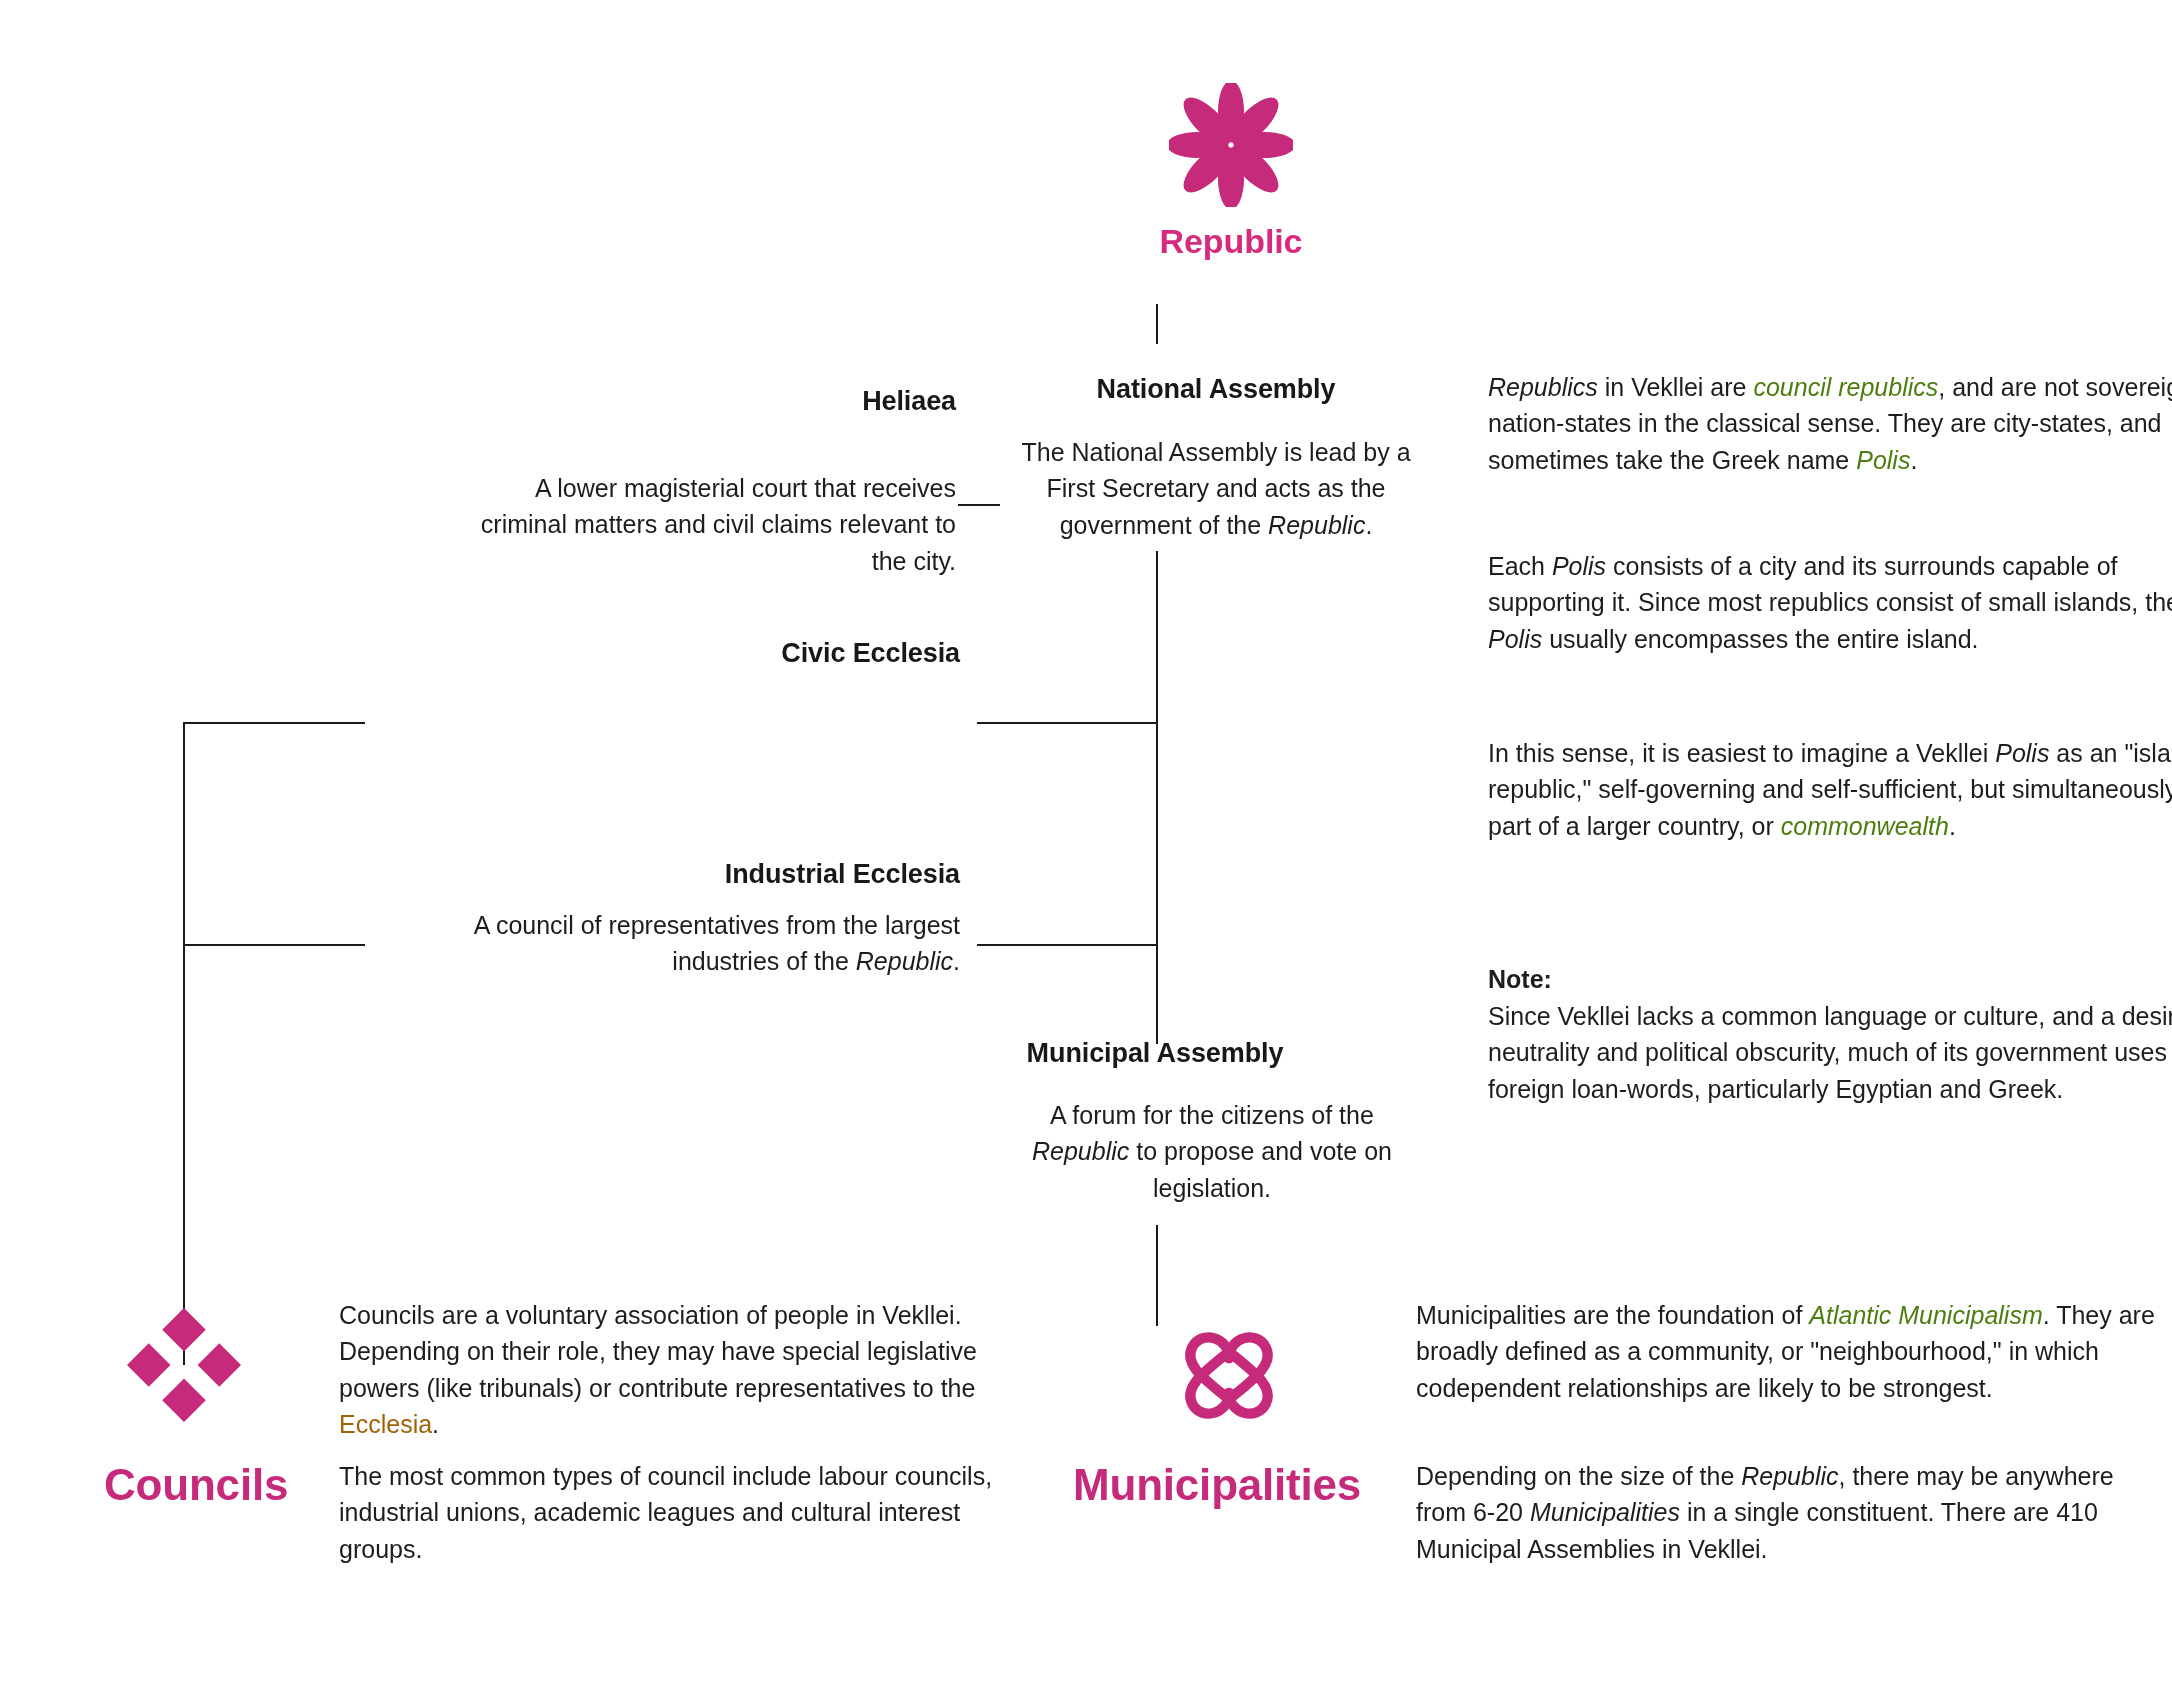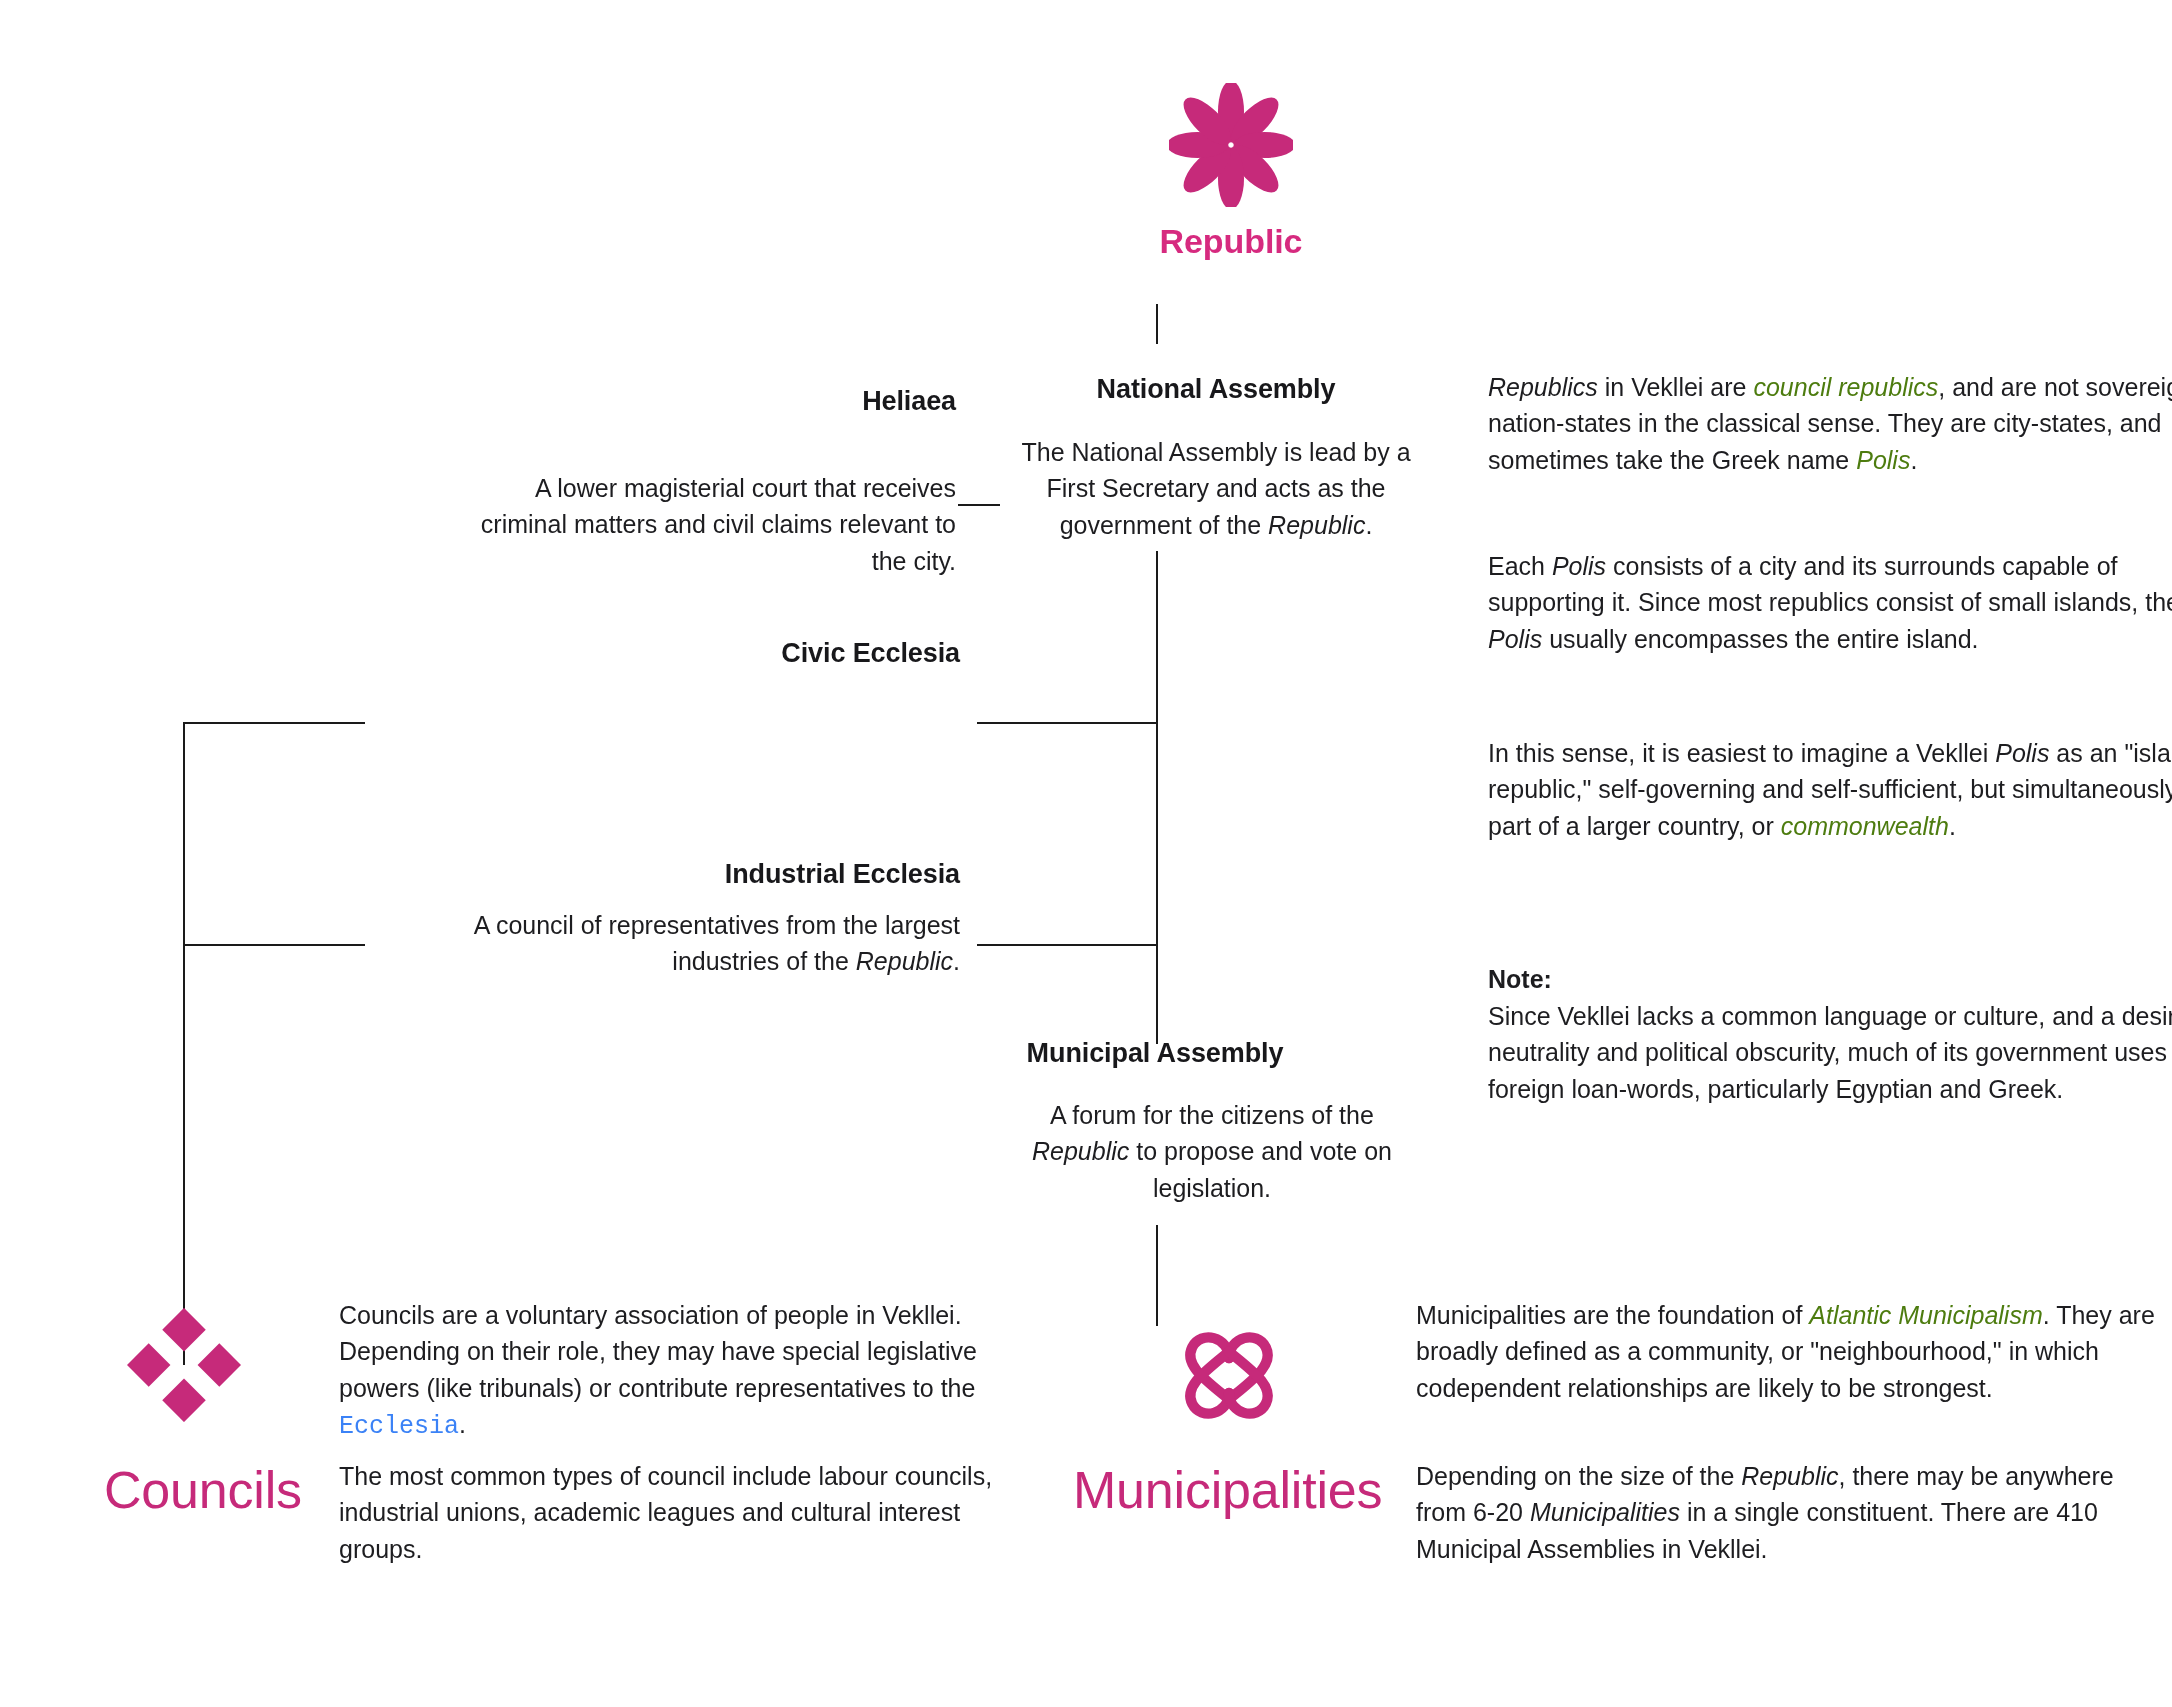--- a/index.html
+++ b/index.html
@@ -26,28 +26,28 @@
   .bd{
     font-size:25px;
     line-height:1.45;
     color:#1d1d20;
     position:absolute;
   }
   .ta-r{text-align:right;margin-top:12px;}
   .ta-c{text-align:center;}
   .ta-l{text-align:left;}
 
-  .mag{color:#3b82f6;font-family:Liberation Mono, monospace;}
+  .mag{color:#a16207;}
   em{font-style:italic;}
   .magi{color:#4d7c0f;font-style:italic;}
 
   .big-label{
     position:absolute;
-    font-weight:normal;
-    font-size:52px;
+    font-weight:bold;
+    font-size:44px;
     color:#c62a7a;
     letter-spacing:-0.2px;
   }
   .rep-label{
     position:absolute;
     font-weight:bold;
     font-size:34px;
     color:#d62a7f;
     letter-spacing:-0.1px;
     text-align:center;

